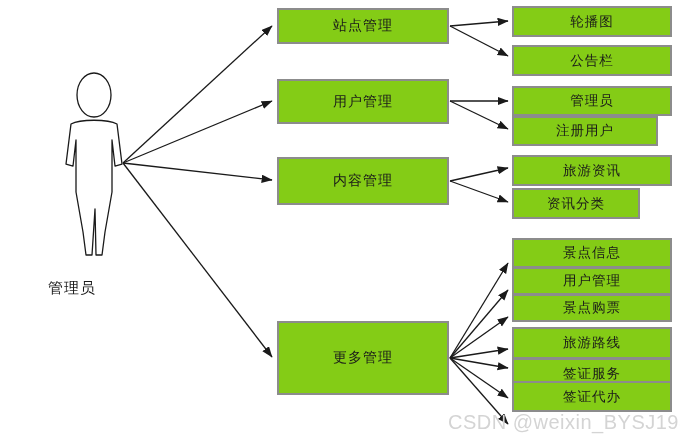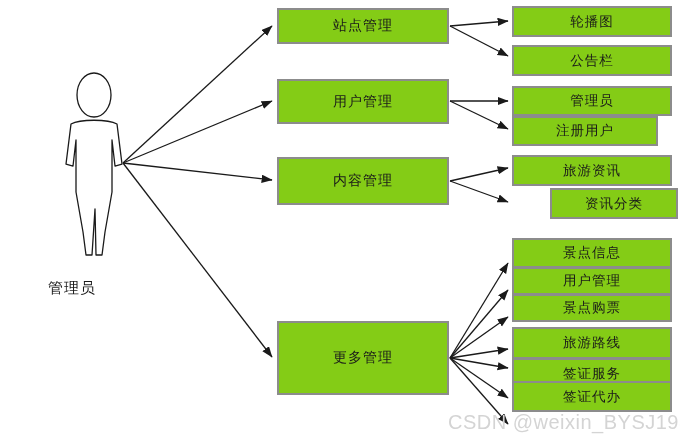--- a/index.html
+++ b/index.html
@@ -161,21 +161,21 @@
   <div class="node leaf" style="left:512px; top:86px; width:160px; height:30px;">
     <span>管理员</span>
   </div>
   <div class="node leaf" style="left:512px; top:116px; width:146px; height:30px;">
     <span>注册用户</span>
   </div>
 
   <div class="node leaf" style="left:512px; top:155px; width:160px; height:31px;text-align:right;">
     <span>旅游资讯</span>
   </div>
-  <div class="node leaf" style="left:512px; top:188px; width:128px; height:31px;margin-left:38px;">
+  <div class="node leaf" style="left:512px; top:188px; width:128px; height:31px;">
     <span>资讯分类</span>
   </div>
 
   <div class="node leaf" style="left:512px; top:238px; width:160px; height:30px;">
     <span>景点信息</span>
   </div>
   <div class="node leaf" style="left:512px; top:267px; width:160px; height:28px;">
     <span>用户管理</span>
   </div>
   <div class="node leaf" style="left:512px; top:294px; width:160px; height:28px;">

